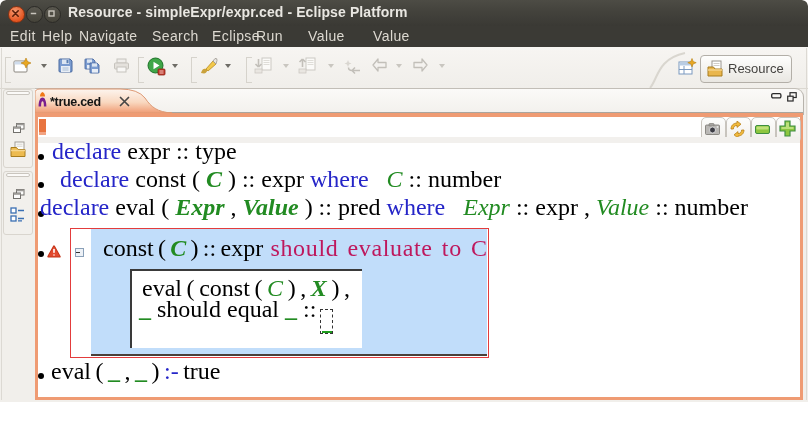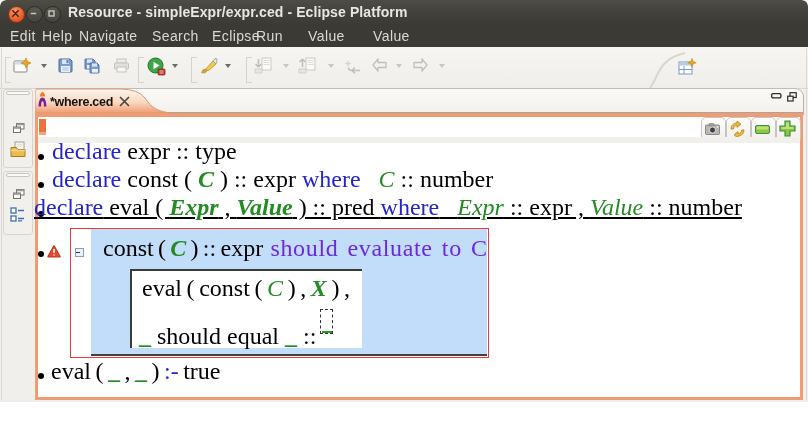--- a/index.html
+++ b/index.html
@@ -34,21 +34,21 @@
 #tabline{left:35px;top:112px;width:768px;height:1px;background:#a9a59e;}
 
 .railbox{position:absolute;left:3px;width:28px;border:1px solid #d9d5ce;border-radius:3px;background:#f2f0ec;}
 .handle{position:absolute;left:2px;top:1px;width:22px;height:2px;border:1px solid #c9c5be;border-radius:2px;background:#fbfaf8;}
 
 .ed{position:absolute;font-family:"Liberation Serif",serif;font-size:24px;color:#000;white-space:pre;}
 .kw{color:#2525c8;}
 .gv{color:#228B22;font-style:italic;font-weight:bold;}
 .gi{color:#228B22;font-style:italic;}
 .gu{color:#228B22;font-weight:bold;}
-.pink{color:#6d28d9;}
+.pink{color:#be185d;}
 .bullet{position:absolute;width:6px;height:6px;border-radius:50%;background:#000;}
 
 #statusbar{left:0;top:400px;width:808px;height:35px;background:#f1efeb;}
 .ssep{position:absolute;width:4px;height:24px;border-right:1px solid #d6d3cc;border-top:1px solid #d6d3cc;border-bottom:1px solid #d6d3cc;}
 .cbtn{top:117px;width:23px;height:24px;border:1px solid #c8c4bd;border-radius:5px;background:linear-gradient(180deg,#fdfdfc,#f0eeea);}
 </style></head>
 <body>
 <div id="win">
 
   <div class="abs" id="titlebar">
@@ -167,20 +167,29 @@
       <rect x="1" y="4" width="13" height="12" fill="#fff" stroke="#7b99c0" stroke-width="1"></rect>
       <rect x="1.5" y="4.5" width="12" height="3" fill="#b8cce4"></rect>
       <path d="M6 8 V16 M1 11.5 H14" stroke="#7b99c0" stroke-width="1"></path>
       <path d="M14 0.5 L15.2 3.5 L18.2 4.7 L15.2 5.9 L14 8.9 L12.8 5.9 L9.8 4.7 L12.8 3.5 Z" fill="#e8a723" stroke="#b97f12" stroke-width="0.6"></path>
     </svg>
   </div>
 
   <svg class="abs" style="left:645px;top:47px" width="55" height="41" viewBox="0 0 55 41">
       <path d="M5,41 C13,32 12,12 40,6" fill="none" stroke="#d9d6cf" stroke-width="2"></path>
     </svg>
+  <div class="abs" id="persp-btn">
+      <span>Resource</span>
+    <svg class="abs" style="left:6px;top:4px" width="19" height="19" viewBox="0 0 19 19">
+      <rect x="5" y="1" width="9" height="10" fill="#fff" stroke="#9a968f" stroke-width="1"></rect>
+      <path d="M6.5 3.5 h6 M6.5 5.5 h6" stroke="#c5c2bb" stroke-width="0.8"></path>
+      <path d="M1 7 L6.5 7 L8 9 L15 9 L15 16 L1 16 Z" fill="#e9b64d" stroke="#a87d1e" stroke-width="1"></path>
+      <path d="M1 10 L15 10" stroke="#f3d28a" stroke-width="1.5"></path>
+    </svg>
+  </div>
 
   <div class="abs" id="tabrow"></div>
   <div class="abs" id="tabline"></div>
   <div class="abs" id="selband"></div>
   <div class="abs" id="edge-l"></div>
   <div class="abs" id="edge-r"></div>
   <div class="abs" id="edge-b"></div>
   <div class="abs" id="content"></div>
 
   <svg class="abs" style="left:35px;top:88px" width="140" height="25" viewBox="0 0 140 25">
@@ -191,21 +200,21 @@
           <stop offset="1" stop-color="#f09c74"></stop>
     </linearGradient>
       </defs>
     <path d="M0,25 L0,5 Q0,1 5,1 L85,1 Q103,1 110,10 C116,19 122,24 137,25 Z" fill="url(#tabg)" stroke="#dd9873" stroke-width="1"></path>
   </svg>
 
   <svg class="abs" style="left:37.5px;top:92px" width="9" height="15" viewBox="0 0 9 15">
     <path d="M4.5 0 C6.2 0.8 7 2.2 7 4.6 L2 4.6 C2 2.2 2.8 0.8 4.5 0 Z" fill="#f07818"></path>
     <path d="M0.6 14.5 C0.6 9 2.2 5.6 4.5 5.6 C6.8 5.6 8.4 9 8.4 14.5 L5.9 14.5 C5.9 11 5.4 9.2 4.5 9.2 C3.6 9.2 3.1 11 3.1 14.5 Z" fill="#7a1f8e"></path>
   </svg>
-  <div class="abs" style="left:50px;top:94.5px;font-size:12.5px;font-weight:bold;letter-spacing:-0.3px;color:#141414;">*where.ced</div>
+  <div class="abs" style="left:50px;top:94.5px;font-size:12.5px;font-weight:bold;letter-spacing:-0.3px;color:#141414;">*true.ced</div>
   <svg class="abs" style="left:119px;top:96px" width="11" height="11" viewBox="0 0 11 11">
       <path d="M1.5 1.5 L9.5 9.5 M9.5 1.5 L1.5 9.5" stroke="#464646" stroke-width="1.7" stroke-linecap="round"></path>
     </svg>
 
   <svg class="abs" style="left:771px;top:92.5px" width="11" height="6" viewBox="0 0 11 6">
       <rect x="0.7" y="0.7" width="9.2" height="4.2" rx="1.3" fill="none" stroke="#2a2a2a" stroke-width="1.3"></rect>
     </svg>
   <svg class="abs" style="left:786.5px;top:91.5px" width="10" height="10" viewBox="0 0 10 10">
       <rect x="3" y="0.7" width="6.2" height="4.8" fill="none" stroke="#2a2a2a" stroke-width="1.2"></rect>
       <rect x="0.7" y="4.2" width="5.4" height="4.8" fill="#f4f2ef" stroke="#2a2a2a" stroke-width="1.2"></rect>
@@ -276,44 +285,44 @@
   <div id="edcontent">
 
     <div class="abs" style="left:38px;top:137px;width:762px;height:6px;background:#f2f0ed;"></div>
     <div class="abs" style="left:39px;top:119px;width:7px;height:13px;background:#e8743f;"></div>
     <div class="abs" style="left:39px;top:132px;width:7px;height:3px;background:#f2a382;"></div>
 
     <div class="bullet" style="left:38px;top:153.5px;"></div>
     <div class="ed" style="left:52px;top:137.5px;"><span class="kw">declare</span> expr :: type</div>
 
     <div class="bullet" style="left:38px;top:182px;"></div>
-    <div class="ed" style="left:52px;top:165.8px;"><span class="kw">declare</span> const ( <span class="gv">C</span> ) :: expr <span class="kw">where</span>&nbsp;&nbsp; <span class="gi">C</span> :: number</div>
+    <div class="ed" style="left:60px;top:165.8px;"><span class="kw">declare</span> const ( <span class="gv">C</span> ) :: expr <span class="kw">where</span>&nbsp;&nbsp; <span class="gi">C</span> :: number</div>
 
     <div class="bullet" style="left:38px;top:210.5px;"></div>
-    <div class="ed" style="left:34px;top:194px;text-decoration:underline;"><span class="kw">declare</span> eval ( <span class="gv">Expr</span> , <span class="gv">Value</span> ) :: pred <span class="kw">where</span>&nbsp;&nbsp; <span class="gi">Expr</span> :: expr , <span class="gi">Value</span> :: number</div>
+    <div class="ed" style="left:40px;top:194px;"><span class="kw">declare</span> eval ( <span class="gv">Expr</span> , <span class="gv">Value</span> ) :: pred <span class="kw">where</span>&nbsp;&nbsp; <span class="gi">Expr</span> :: expr , <span class="gi">Value</span> :: number</div>
 
     <div class="abs" style="left:70px;top:227.5px;width:417px;height:128px;border:1px solid #e33c3c;background:#fff;"></div>
     <div class="abs" style="left:91px;top:228.5px;width:396px;height:125px;background:#c1ddfa;border-bottom:2px solid #4a3f38;"></div>
     <div class="bullet" style="left:38px;top:250.5px;"></div>
 
     <svg class="abs" style="left:47px;top:245px" width="14" height="13" viewBox="0 0 14 13">
       <path d="M7 1.2 L12.8 11.6 L1.2 11.6 Z" fill="#e2492e" stroke="#c23418" stroke-width="1.8" stroke-linejoin="round"></path>
       <path d="M7 1.2 L12.8 11.6 L1.2 11.6 Z" fill="#e2492e"></path>
       <rect x="6.2" y="3.8" width="1.6" height="4.2" rx="0.8" fill="#fff"></rect>
       <rect x="6.2" y="9.2" width="1.6" height="1.6" rx="0.8" fill="#fff"></rect>
     </svg>
 
     <div class="abs" style="left:74.5px;top:248px;width:7px;height:7px;border:1px solid #8aa0b8;background:#edf1f6;"></div>
     <div class="abs" style="left:76px;top:251.5px;width:4px;height:1px;background:#333;"></div>
 
     <div class="ed" style="left:103px;top:234.5px;word-spacing:-1.7px;">const ( <span class="gv">C</span> ) :: expr <span class="pink" style="margin-left:3px;word-spacing:2.5px;letter-spacing:0.65px;">should evaluate to C</span></div>
 
     <div class="abs" style="left:130px;top:268.5px;width:230px;height:77px;border-top:2px solid #3a3a3a;border-left:2px solid #3a3a3a;background:#fff;"></div>
     <div class="ed" style="left:142px;top:275.2px;word-spacing:-1.4px;">eval ( const ( <span class="gi">C</span> ) , <span class="gv">X</span> ) ,</div>
-    <div class="ed" style="left:139px;top:323px;"><span class="gu">_</span> should equal <span class="gu">_</span> ::&nbsp;</div>
+    <div class="ed" style="left:139px;top:296px;"><span class="gu">_</span> should equal <span class="gu">_</span> ::&nbsp;</div>
 
     <div class="abs" style="left:320px;top:308.5px;width:11px;height:23px;border:1.5px dashed #333;background:#fff;"></div>
     <div class="abs" style="left:321.5px;top:330.5px;width:10px;height:2.5px;background:#1e9e1e;"></div>
 
     <div class="bullet" style="left:38px;top:372.5px;"></div>
     <div class="ed" style="left:51px;top:357.5px;word-spacing:-1.5px;">eval ( <span class="gu">_</span> , <span class="gu">_</span> ) <span class="kw">:-</span> true</div>
   </div>
   <div class="abs" style="left:1px;top:48px;width:1px;height:382px;background:#dcd9d3;"></div>
   <div class="abs" style="left:806px;top:48px;width:1px;height:382px;background:#dcd9d3;"></div>
 

